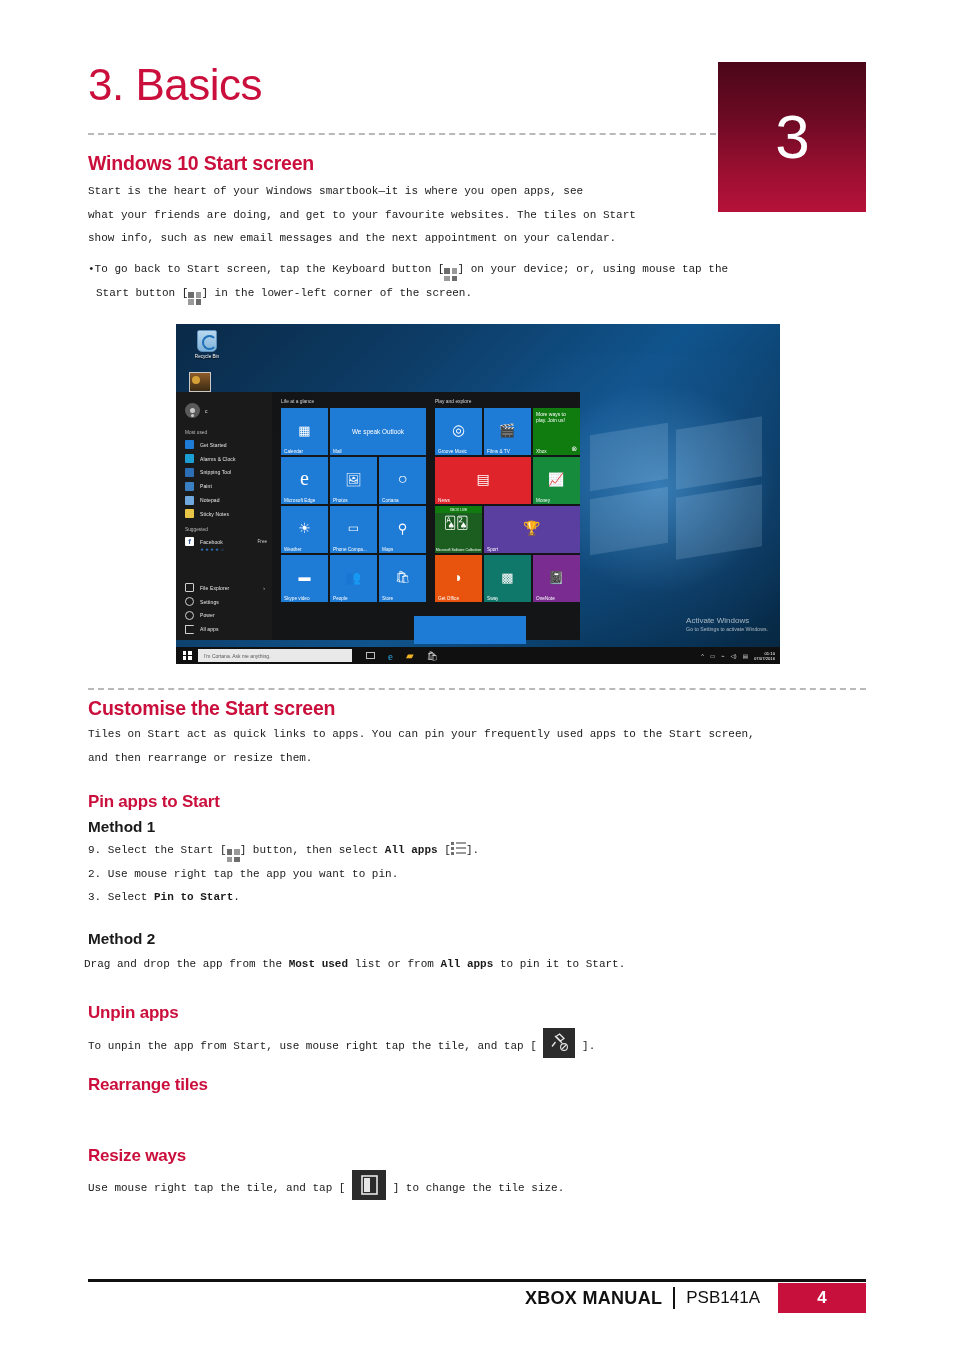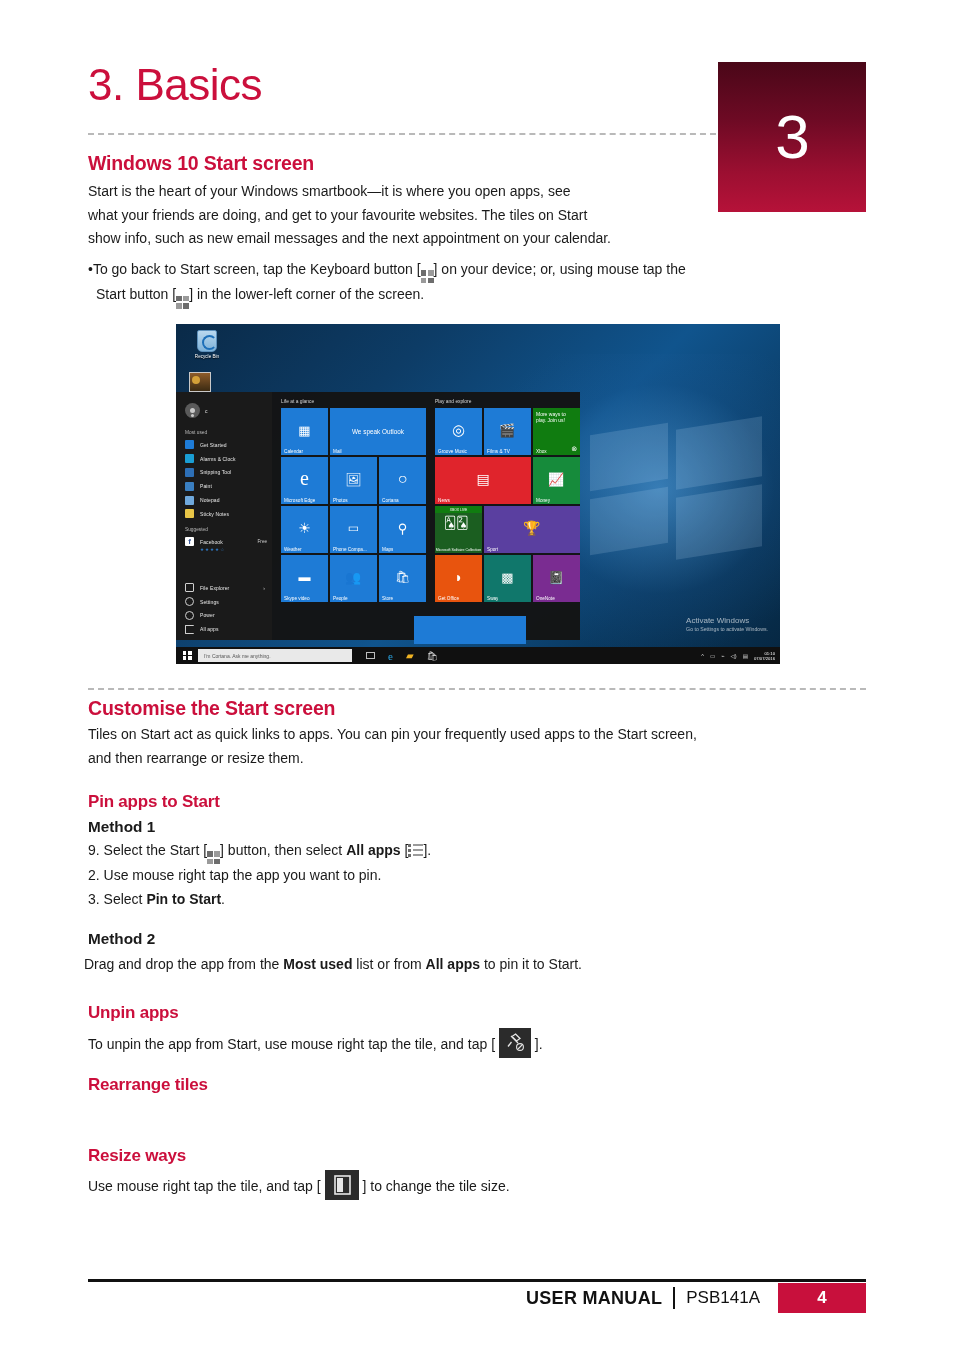--- a/index.html
+++ b/index.html
@@ -47,22 +47,22 @@
     color: #cb0f3c; font-size: 19.5px; font-weight: bold;
     font-family: "Liberation Sans", sans-serif;
     letter-spacing: -0.2px;
   }
   h3.sub {
     color: #cb0f3c; font-size: 17px; font-weight: bold;
     font-family: "Liberation Sans", sans-serif;
     letter-spacing: -0.2px;
   }
   p.body, div.body {
-    font-size: 14px; line-height: 23.5px; color: #1a1a1a;
-    font-family: Liberation Sans, sans-serif;
+    font-size: 11px; line-height: 23.5px; color: #1a1a1a;
+    font-family: Liberation Mono, monospace;
   }
   .bold { font-weight: bold; }
   .method { font-size: 15.3px; font-weight: bold; font-family:"Liberation Sans",sans-serif; }
 
   .abs { position: absolute; }
   .win-ico {
     width: 13px; height: 13px;
     display: inline-grid; grid-template-columns: 1fr 1fr; grid-template-rows: 1fr 1fr;
     gap: 1.6px; vertical-align: -2px;
   }
@@ -550,19 +550,19 @@
       <svg width="34" height="30" viewBox="0 0 34 30">
         <rect x="10" y="6" width="15" height="18" fill="none" stroke="#e6e6e6" stroke-width="1.6"></rect>
         <rect x="12" y="8" width="6" height="14" fill="#e6e6e6"></rect>
       </svg>
     </span>
     <span>] to change the tile size.</span>
   </div>
 
   <div class="footer-rule"></div>
   <div class="footer">
-    <span class="f-um">USER MANUAL</span>
+    <span class="f-um">XBOX MANUAL</span>
     <span class="f-div"></span>
     <span class="f-model">PSB141A</span>
     <span class="f-page">4</span>
   </div>
 
 </div>
 
 </body></html>

